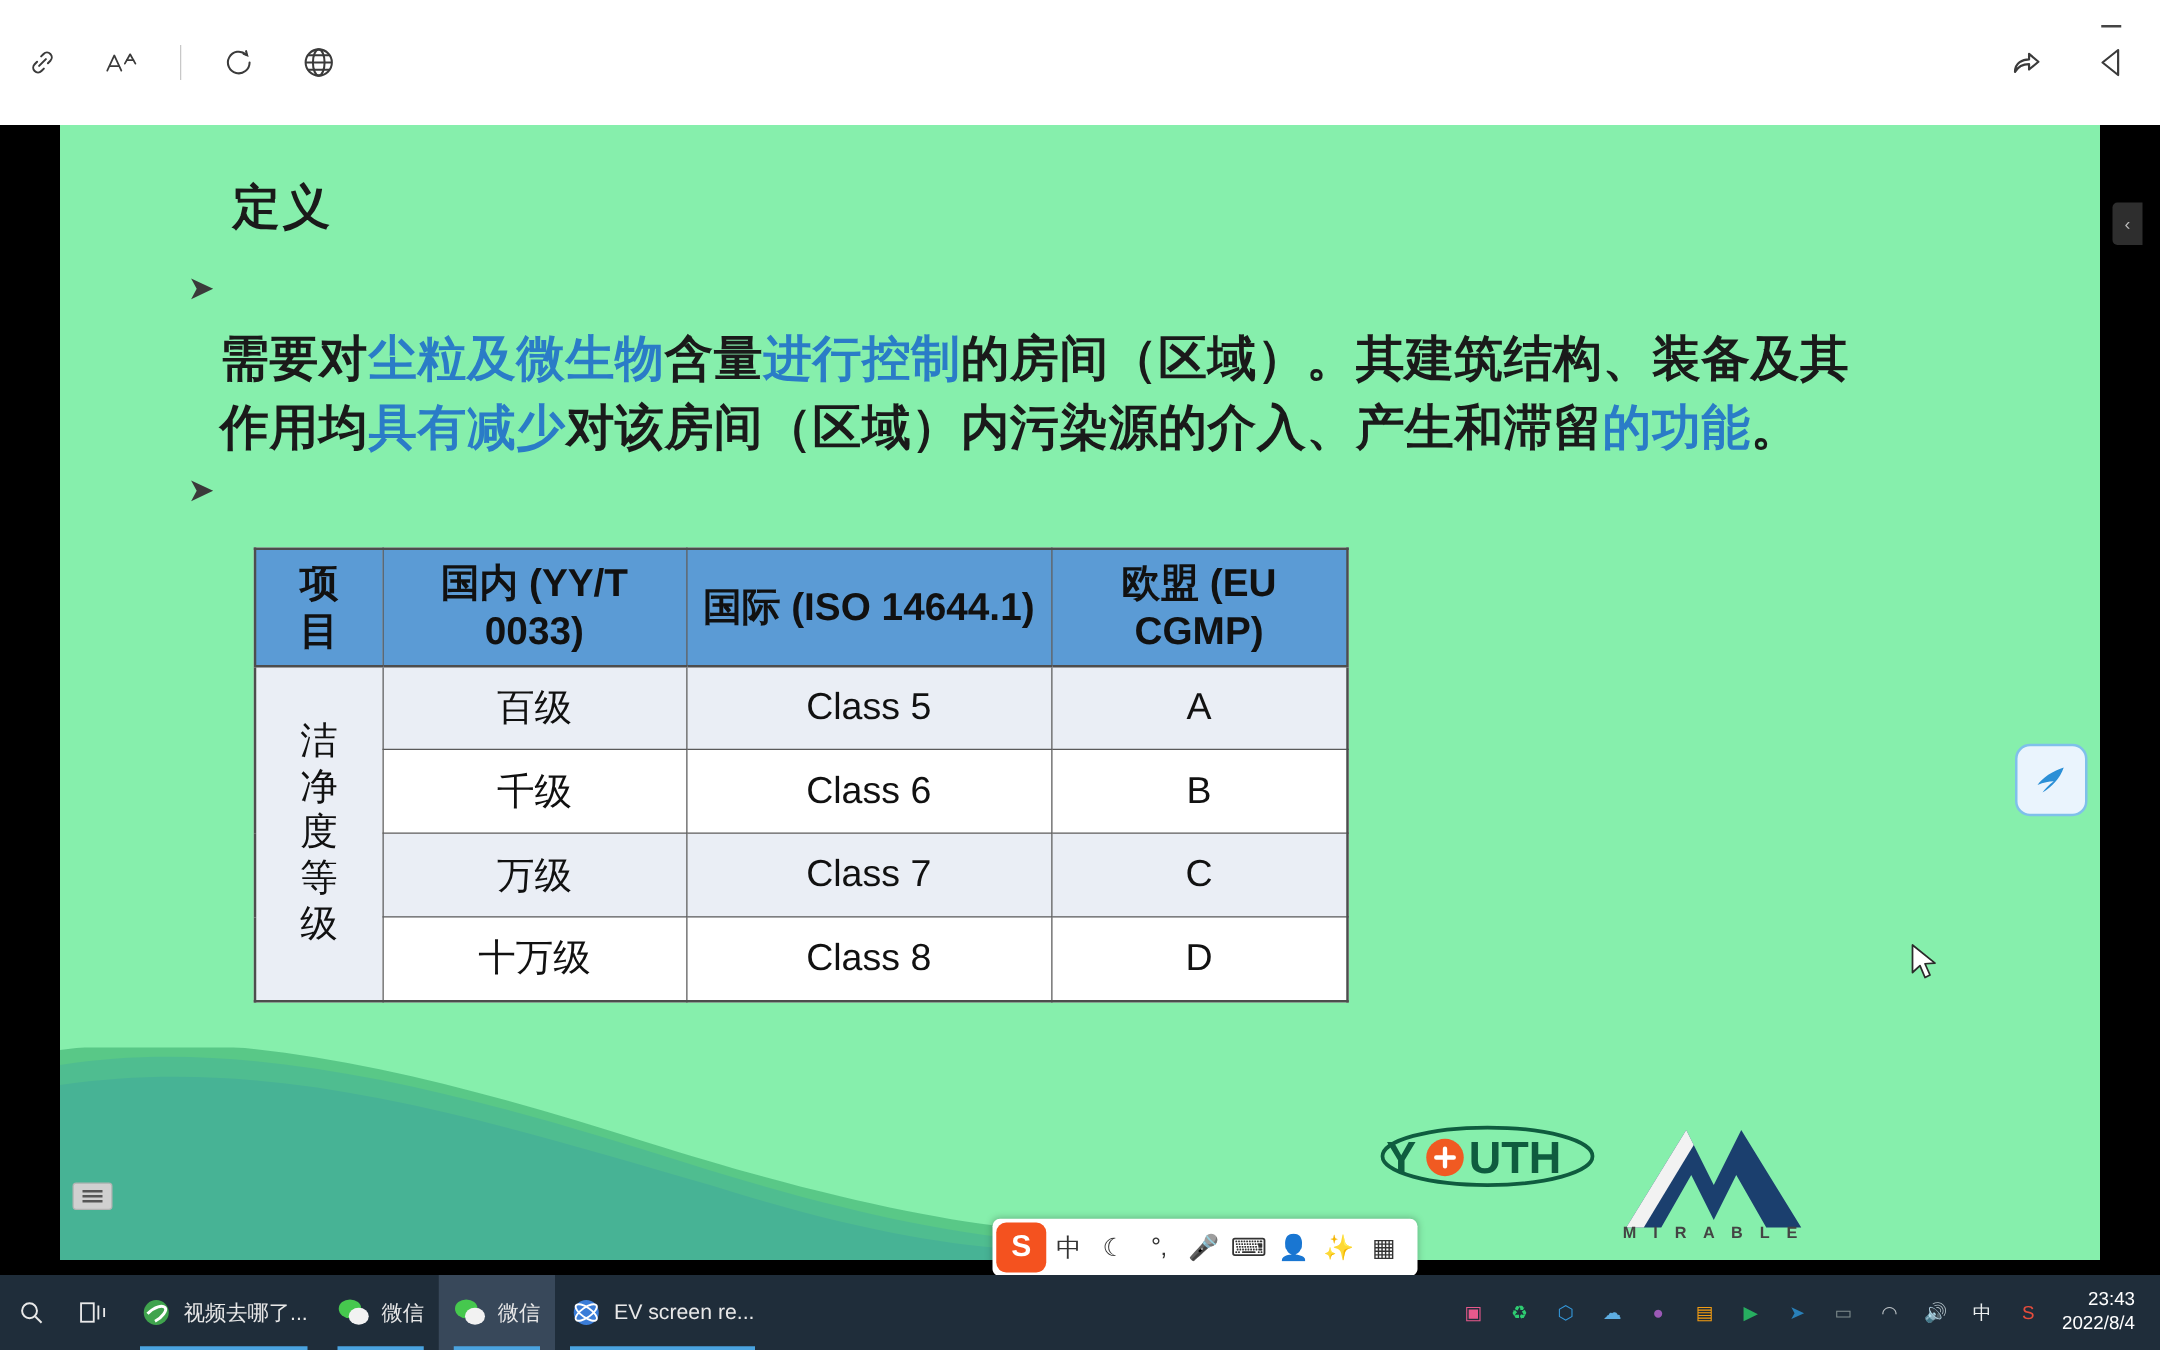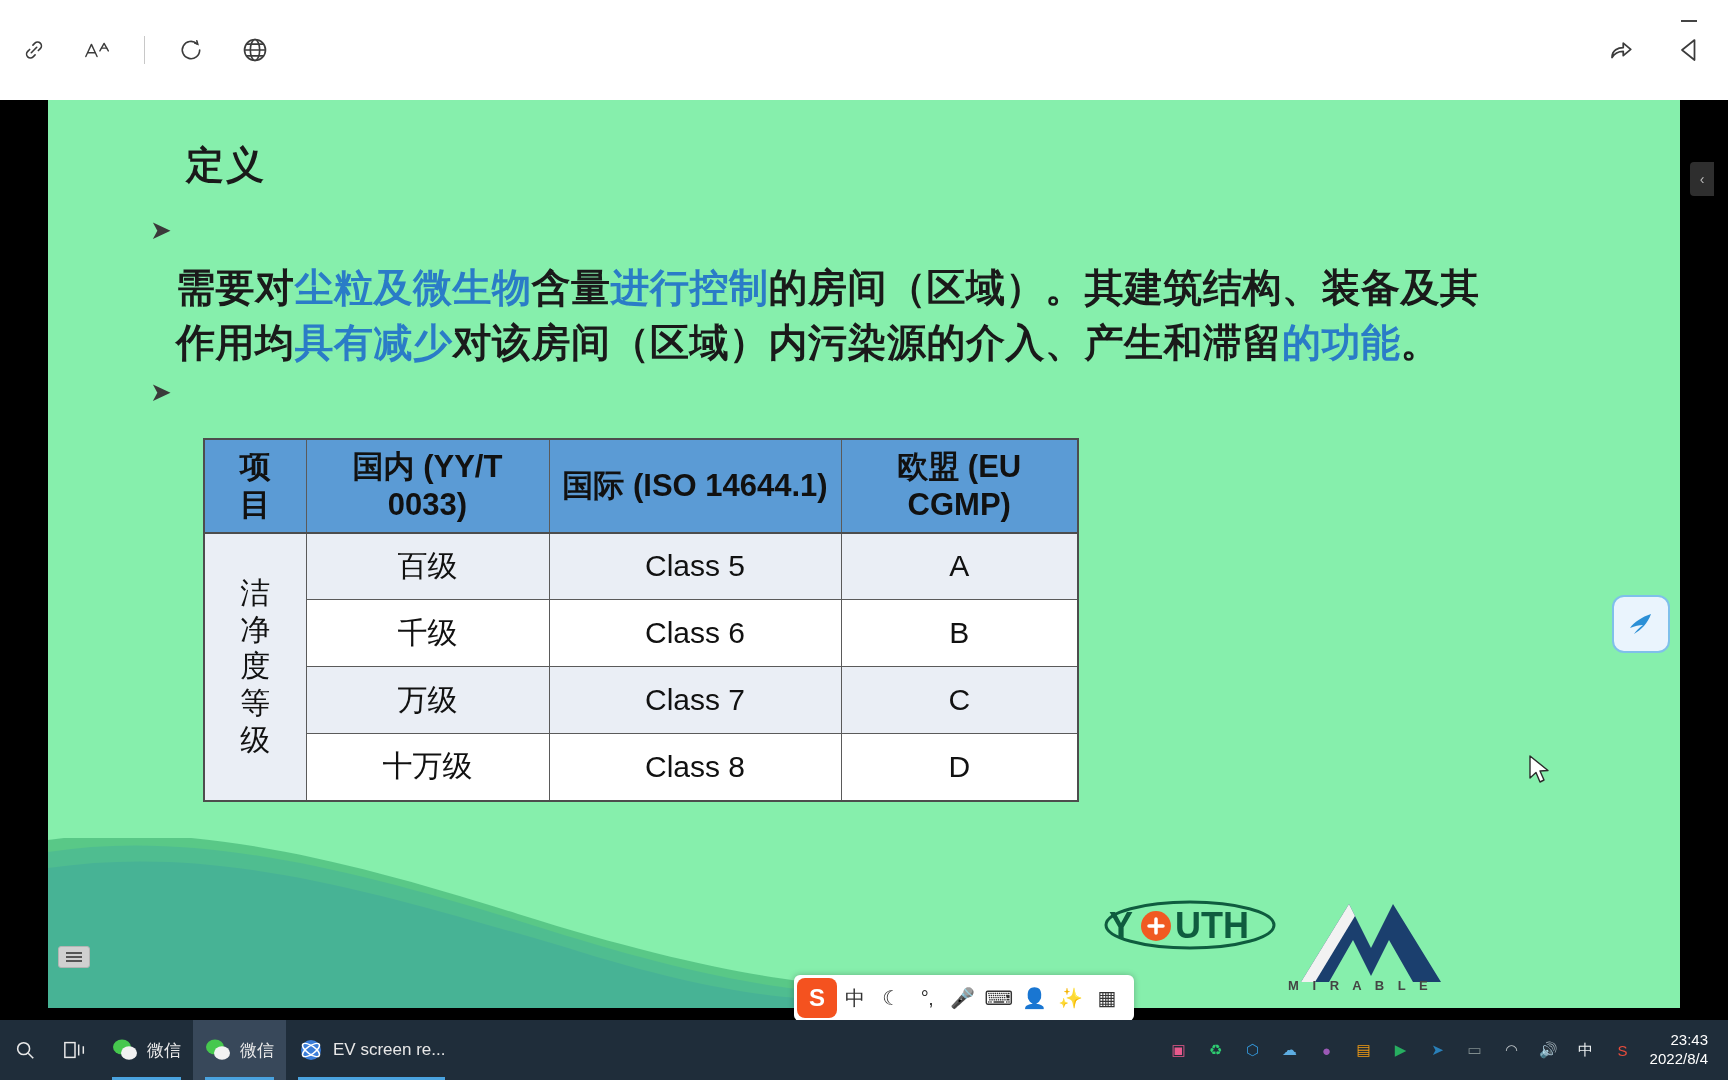--- a/index.html
+++ b/index.html
@@ -104,21 +104,21 @@
   .rowhead span { display:block; }
   .tbl tbody td { height:67px; font-weight:400; }
   .tbl tbody tr.odd td { background:#eaeef5; }
   .tbl tbody tr.even td { background:#ffffff; }
 
   
   .logo-youth { position:absolute; left:1055px; top:795px; width:175px; height:60px; }
   .logo-mirable { position:absolute; left:1245px; top:790px; width:155px; height:105px; }
   .mir-text {
     position:absolute; left:1240px; top:878px; width:165px;
-    font-size:13px; letter-spacing:5px; color:#444; font-weight:700;
+    text-align:center; font-size:13px; letter-spacing:5px; color:#444; font-weight:700;
   }
 
   
   .collapse-tab {
     position:absolute; right:14px; top:62px; width:24px; height:34px;
     background:#2e2e2e; color:#bbb; border-radius:4px 0 0 4px;
     display:flex; align-items:center; justify-content:center; font-size:14px; cursor:pointer;
   }
   
   .mini-btn {
@@ -368,20 +368,29 @@
     </div>
     <div class="startbtn">
       <svg width="24" height="22" viewBox="0 0 26 22" fill="none" stroke="#e9e9e9" stroke-width="1.6">
         <rect x="2" y="3" width="11" height="16"></rect>
           <path d="M17 5v12M22 7v8"></path>
       </svg>
     </div>
     <div id="taskitems" style="display:flex;align-items:center;height:60px;">
         <div class="tb-item underline">
           <span class="tb-ico">
+            <svg width="24" height="24" viewBox="0 0 24 24">
+              <circle cx="12" cy="12" r="10" fill="#3fa34d"></circle>
+              <path d="M5 13c6-6 12-7 14-5s-2 8-8 11" fill="none" stroke="#fff" stroke-width="2.4"></path>
+            </svg>
+          </span>
+          <span>视频去哪了...</span>
+        </div>
+        <div class="tb-item underline">
+          <span class="tb-ico">
             <svg width="26" height="24" viewBox="0 0 26 24">
               <ellipse cx="10" cy="9" rx="9" ry="7.5" fill="#46c84e"></ellipse>
               <ellipse cx="17" cy="15" rx="8" ry="6.8" fill="#f2f2f2"></ellipse>
             </svg>
           </span>
           <span>微信</span>
         </div>
         <div class="tb-item active underline">
           <span class="tb-ico">
             <svg width="26" height="24" viewBox="0 0 26 24">

